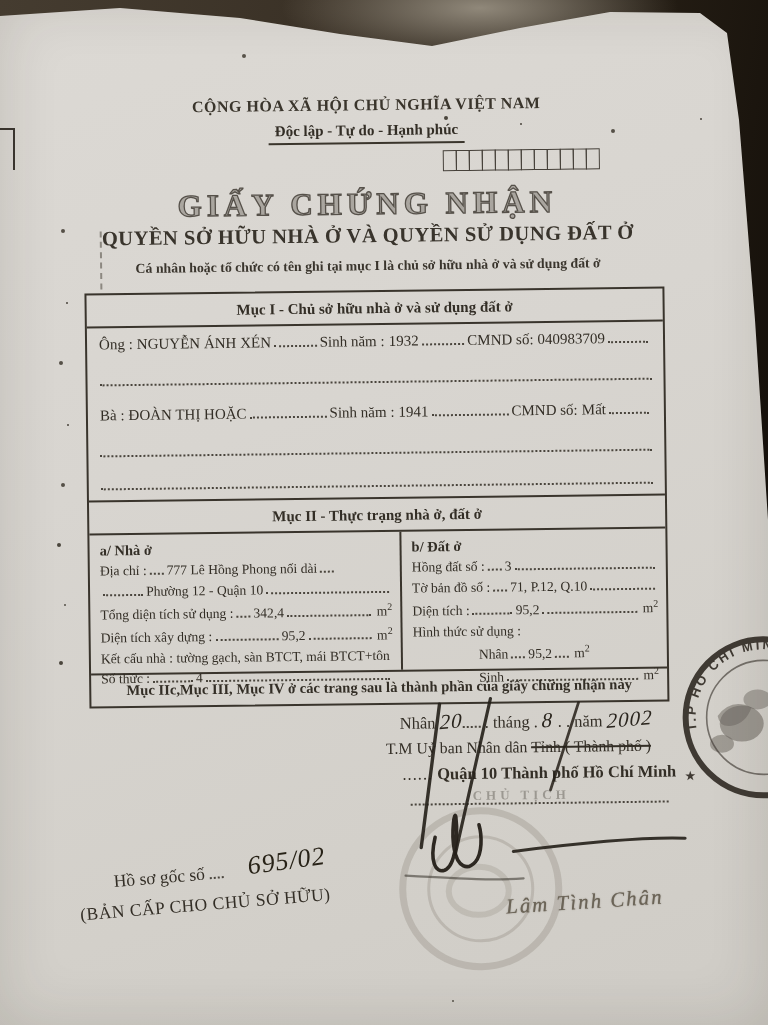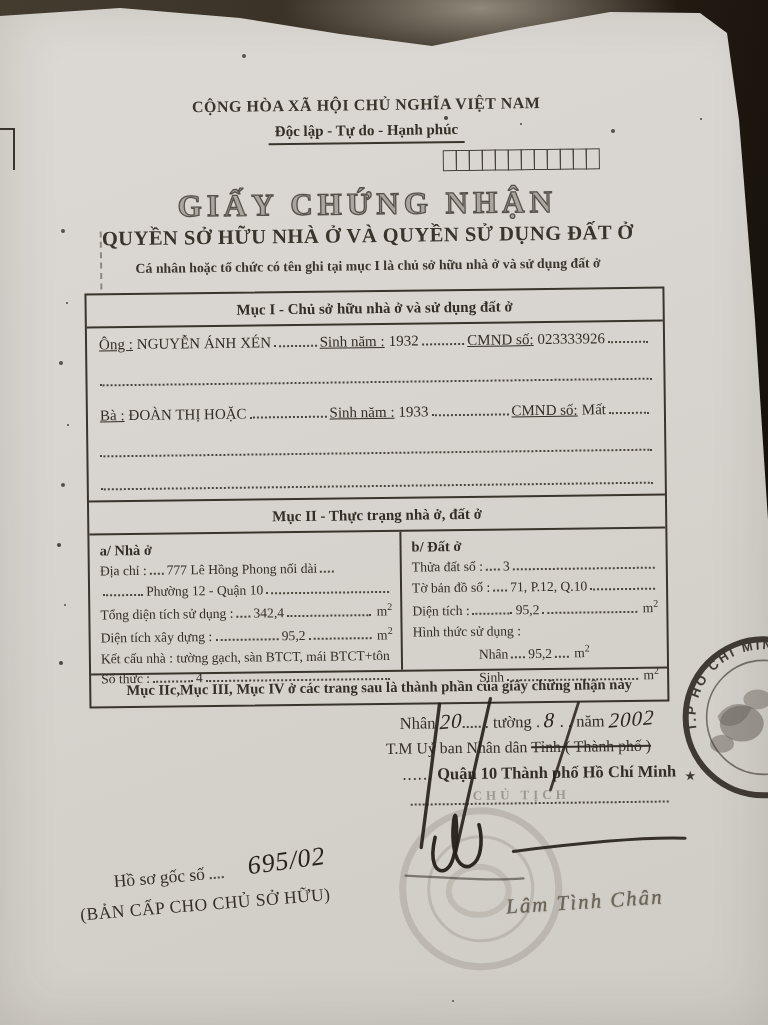--- a/index.html
+++ b/index.html
@@ -26,21 +26,21 @@
   .doctitle{top:186px;font-size:31px;font-weight:bold;letter-spacing:5px;color:transparent;
     -webkit-text-stroke:1.3px #56514a;text-shadow:0 0 1px rgba(80,74,66,.35);}
   .subtitle{top:224px;font-size:20.5px;font-weight:bold;letter-spacing:.5px;color:#39342c;}
   .intro{top:258px;font-size:13.8px;font-weight:bold;color:#3a352d;}
   .dash-v{position:absolute;left:102px;top:228px;height:58px;border-left:2px dashed #5a554c;opacity:.6;}
 
   .tbl{position:absolute;left:86px;top:290px;width:576px;border:2px solid #39342c;font-size:14.5px;}
   .th{border-bottom:2px solid #39342c;text-align:center;font-weight:bold;padding:8px 4px 6px;font-size:15px;}
   .sec1{height:156px;padding:6px 12px 10px;display:flex;flex-direction:column;justify-content:space-between;}
   .fline{display:flex;align-items:baseline;white-space:nowrap;font-size:15px;}
-  .fline .lb{margin-right:4px;text-decoration:underline;}
+  .fline .lb{margin-right:4px;}
   .dots{flex:1;border-bottom:2px dotted #4a453d;height:13px;margin:0 3px;min-width:8px;}
   .dots.s{flex:0 0 14px;}
   .dots.m{flex:0 0 40px;}
   .dotline{border-bottom:2px dotted #4a453d;height:13px;}
   .th2{border-bottom:2px solid #39342c;text-align:center;font-weight:bold;padding:8px 4px 6px;font-size:15px;}
   .cols{display:flex;height:138px;}
   .colL{width:292px;border-right:2px solid #39342c;padding:4px 8px 4px 10px;font-size:13.6px;line-height:1.52;}
   .colR{flex:1;padding:4px 8px 4px 10px;font-size:13.6px;line-height:1.52;}
   .chead{font-weight:bold;font-size:14.5px;}
   .cline{display:flex;align-items:baseline;white-space:nowrap;}
@@ -113,30 +113,30 @@
 
       <div class="sec1">
         <div class="fline">
           <span class="lb">Ông :</span>
           <span>NGUYỄN ÁNH XÉN</span>
           <span class="dots"></span>
           <span class="lb">Sinh năm :</span>
           <span>1932</span>
           <span class="dots"></span>
           <span class="lb">CMND số:</span>
-          <span>023333926</span>
+          <span>040983709</span>
           <span class="dots m"></span>
         </div>
         <div class="dotline"></div>
         <div class="fline">
           <span class="lb">Bà :</span>
           <span>ĐOÀN THỊ HOẶC</span>
           <span class="dots"></span>
           <span class="lb">Sinh năm :</span>
-          <span>1933</span>
+          <span>1941</span>
           <span class="dots"></span>
           <span class="lb">CMND số:</span>
           <span>Mất</span>
           <span class="dots m"></span>
         </div>
         <div class="dotline"></div>
         <div class="dotline"></div>
       </div>
 
       <div class="th2" style="border-top:2px solid #39342c;">Mục II - Thực trạng nhà ở, đất ở</div>
@@ -177,21 +177,21 @@
             <span>Số thức :</span>
             <span class="dots m"></span>
             <span>4</span>
             <span class="dots"></span>
           </div>
         </div>
 
         <div class="colR">
           <div class="chead">b/ Đất ở</div>
           <div class="cline">
-            <span>Thửa đất số :</span>
+            <span>Hồng đất số :</span>
             <span class="dots s"></span>
             <span>3</span>
             <span class="dots"></span>
           </div>
           <div class="cline">
             <span>Tờ bản đồ số :</span>
             <span class="dots s"></span>
             <span>71, P.12, Q.10</span>
             <span class="dots"></span>
           </div>
@@ -219,21 +219,21 @@
           </div>
         </div>
       </div>
 
       <div class="noterow">Mục IIc,Mục III, Mục IV ở các trang sau là thành phần của giấy chứng nhận này</div>
     </div>
 
     <div class="dateline">
       <span>Nhân</span>
       <span class="hand">20</span><span class="dotgap"></span>
-      <span>. tường .</span>
+      <span>. tháng .</span>
       <span class="hand">8</span>
       <span>. . năm</span>
       <span class="hand">2002</span>
     </div>
 
     <div class="tmline">
       <span>T.M Uỷ ban Nhân dân </span><span class="struck">Tỉnh ( Thành phố )</span>
     </div>
 
     <div class="q10">

